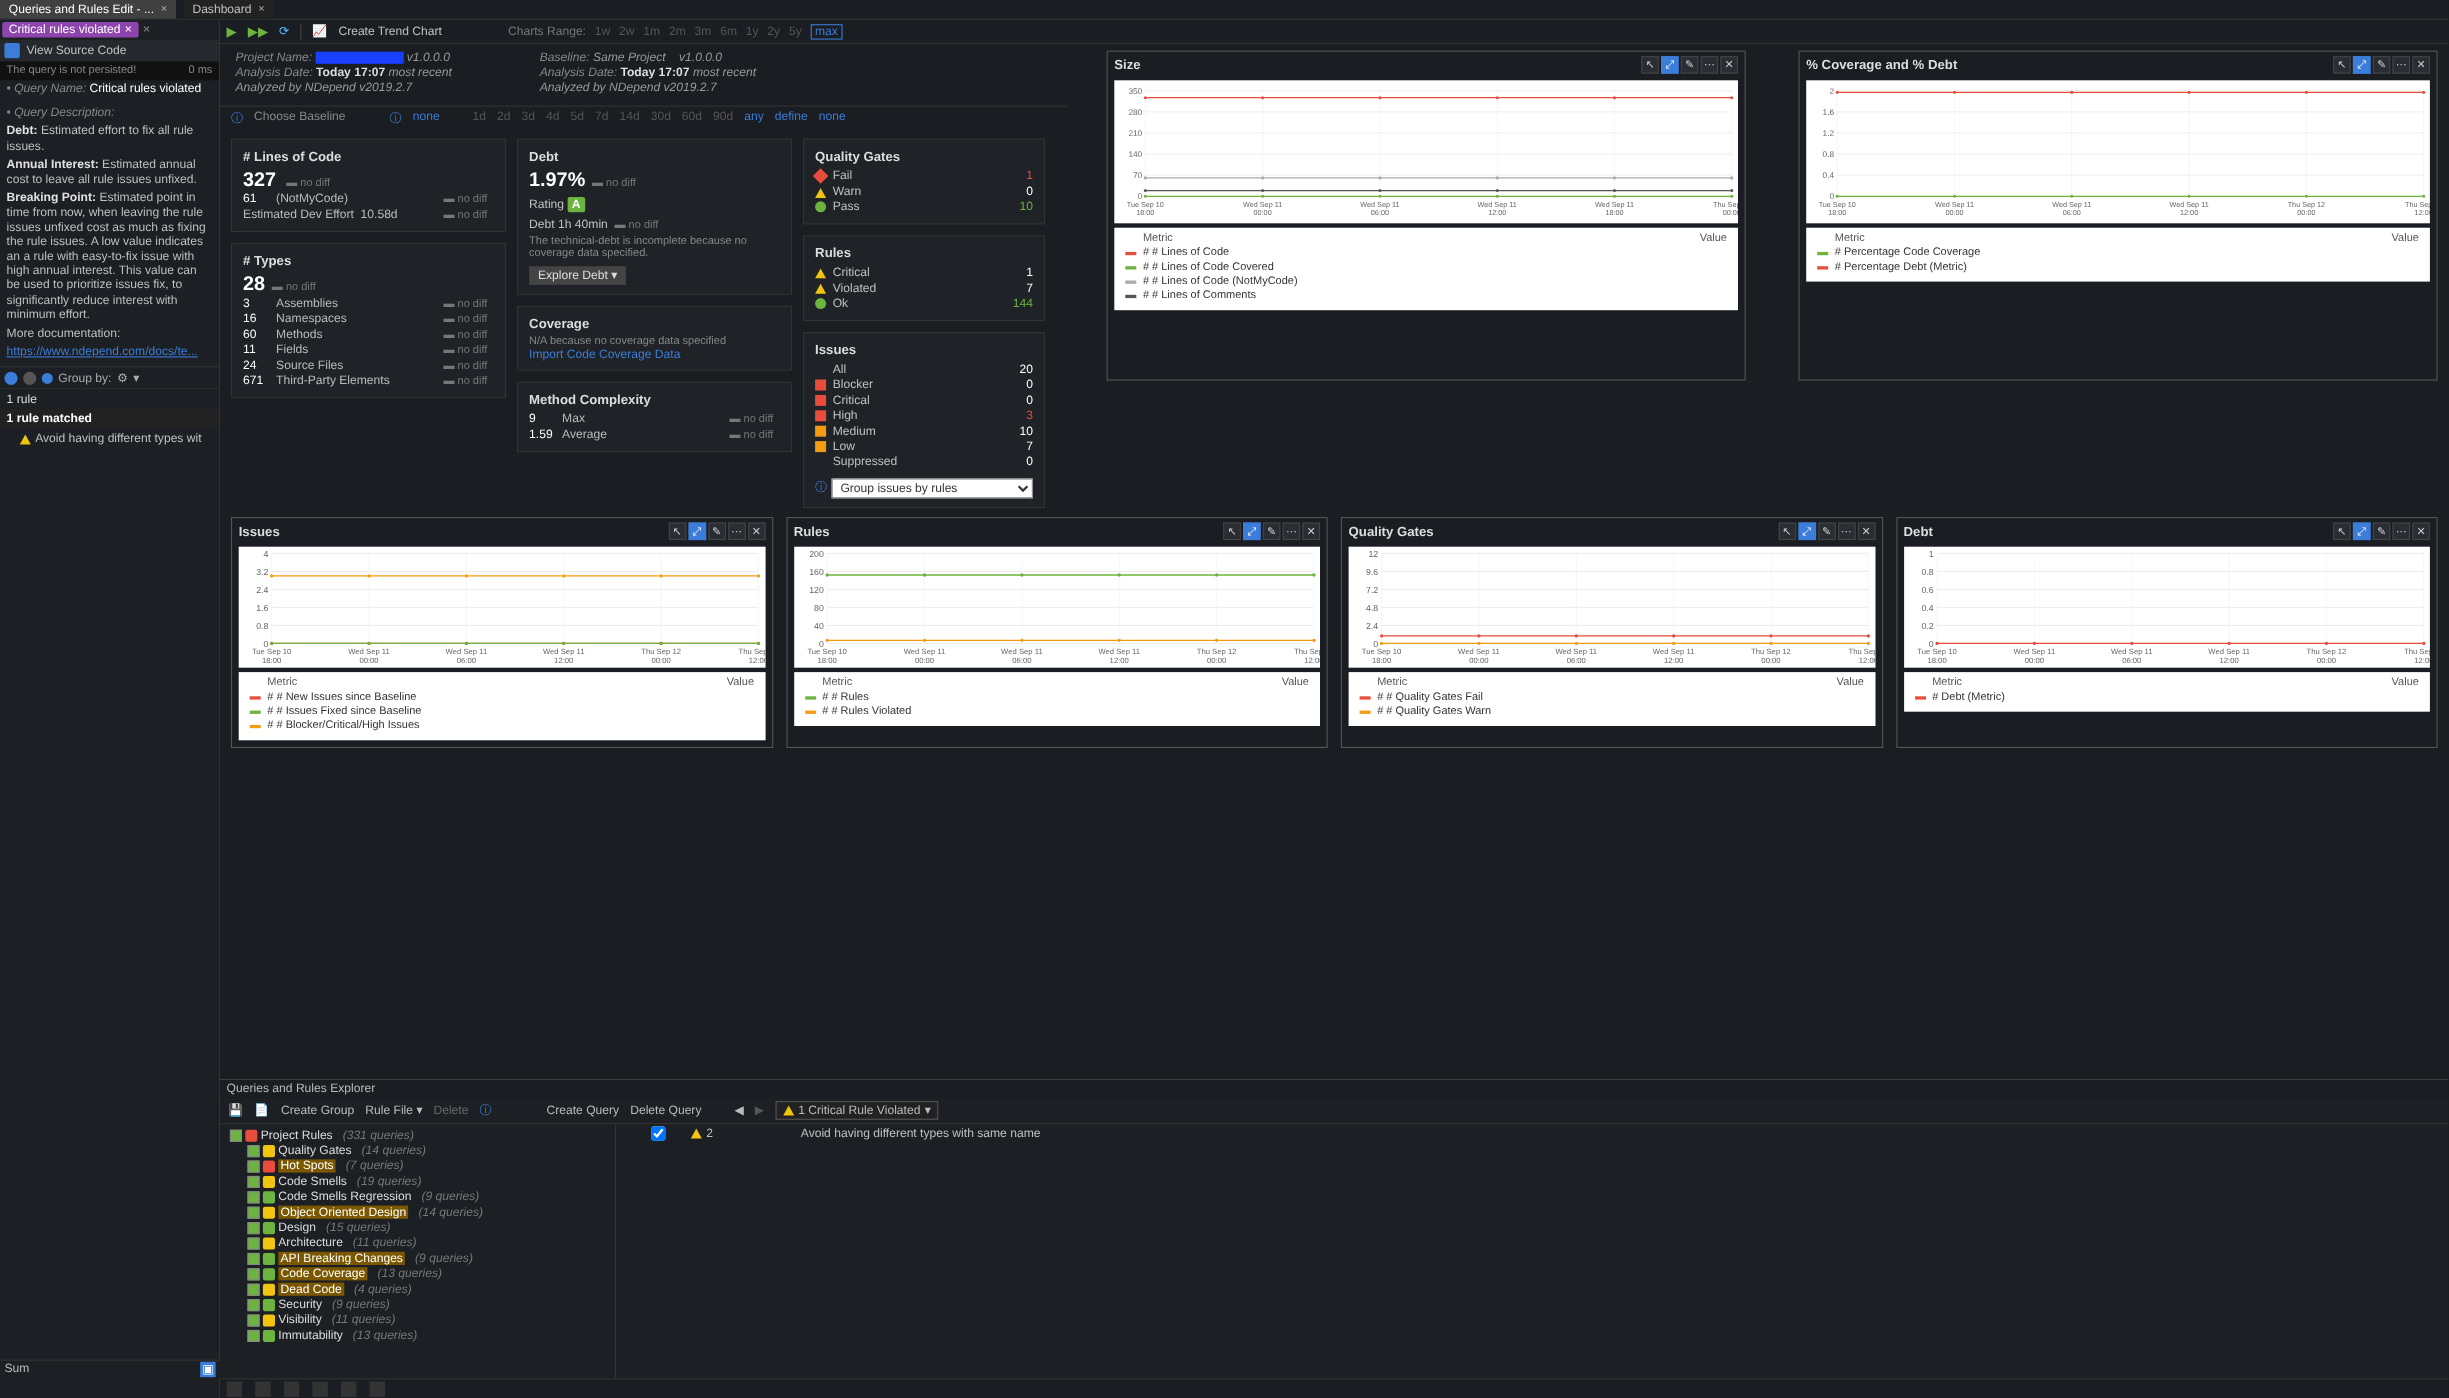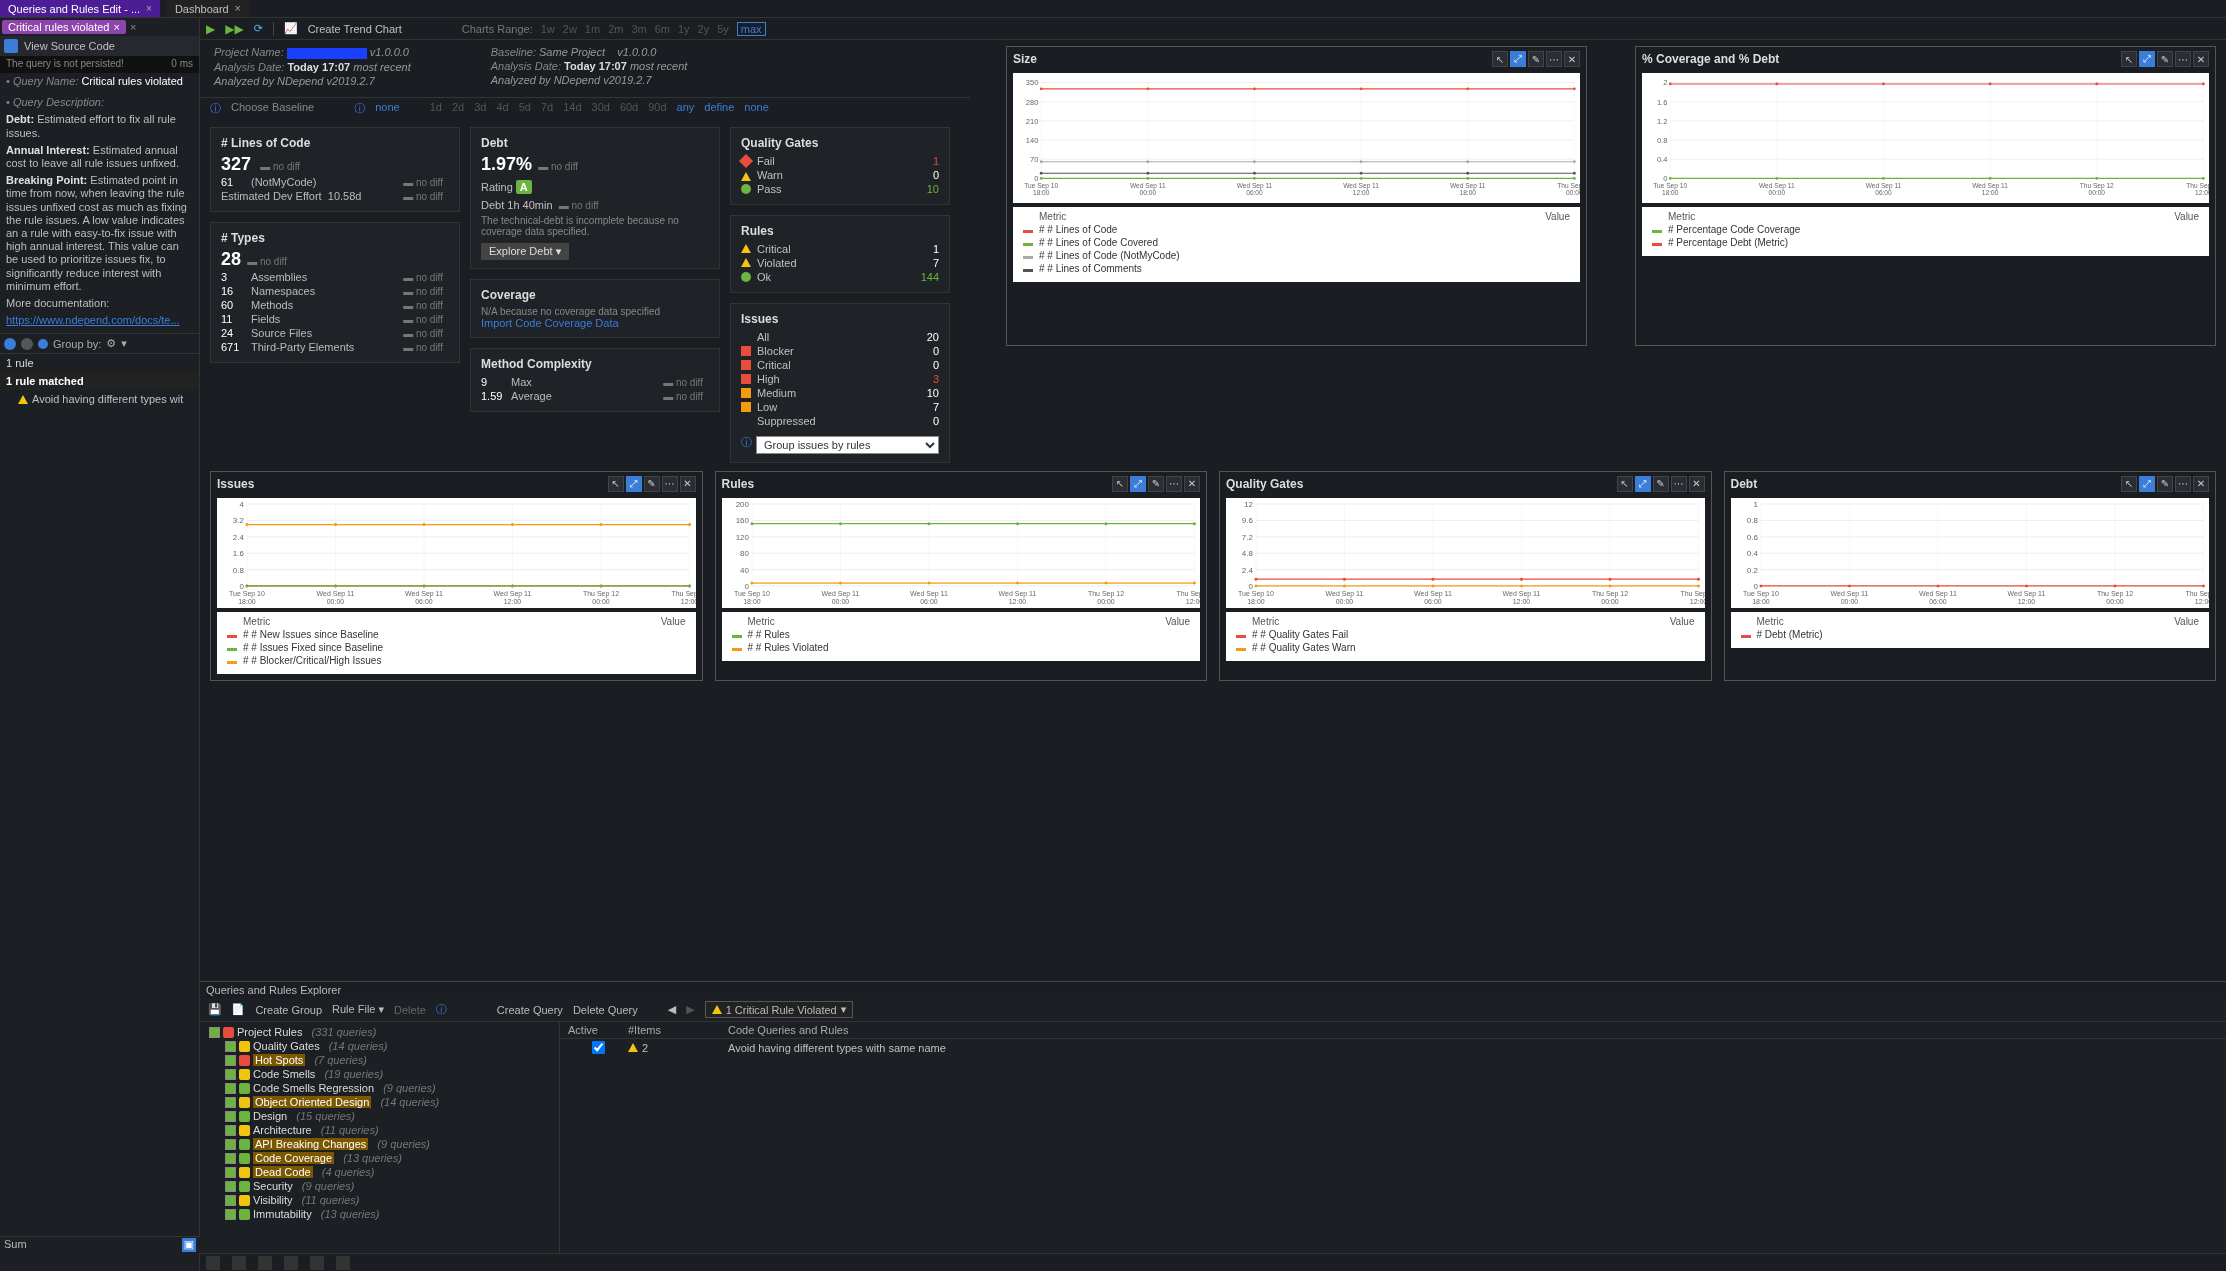--- a/index.html
+++ b/index.html
@@ -21,21 +21,21 @@
   border-bottom: 1px solid #333;
 }
 .tab {
   padding: 1px 8px;
   font-size: 11px;
   display: flex;
   align-items: center;
   gap: 6px;
   margin-right: 2px;
 }
-.tab.active { background: #4c1d95; color: #fff; }
+.tab.active { background: #404040; color: #fff; }
 .tab .x { color: #aaa; font-size: 10px; }
 .tab.dash { background: #222; margin-left: -1px; }
 
 .layout { display: flex; height: calc(100% - 18px); }
 .sidebar-left {
   width: 200px;
   background: #1c1f23;
   border-right: 1px solid #333;
   display: flex;
   flex-direction: column;
@@ -1125,25 +1125,20 @@
       <span class="ico" style="background:#f1c40f"></span>
       <span class="txt">Visibility</span>&nbsp;<span class="cnt">(11 queries)</span>
     </div>
             <div class="tree-row" style="padding-left:22px">
       <span class="chk"></span>
       <span class="ico" style="background:#6db33f"></span>
       <span class="txt">Immutability</span>&nbsp;<span class="cnt">(13 queries)</span>
     </div>
           </div>
         <div class="rules-list">
-          <div class="rl-head">
-            <span style="width:60px">Active</span>
-            <span style="width:100px">#Items</span>
-            <span>Code Queries and Rules</span>
-          </div>
           <div class="rl-row">
             <span class="c1">
                 <input type="checkbox" checked="" style="">
               </span>
             <span class="c2">
                 <span class="tri-warn"></span>
                 <span>2</span>
               </span>
             <span>Avoid having different types with same name</span>
           </div>

